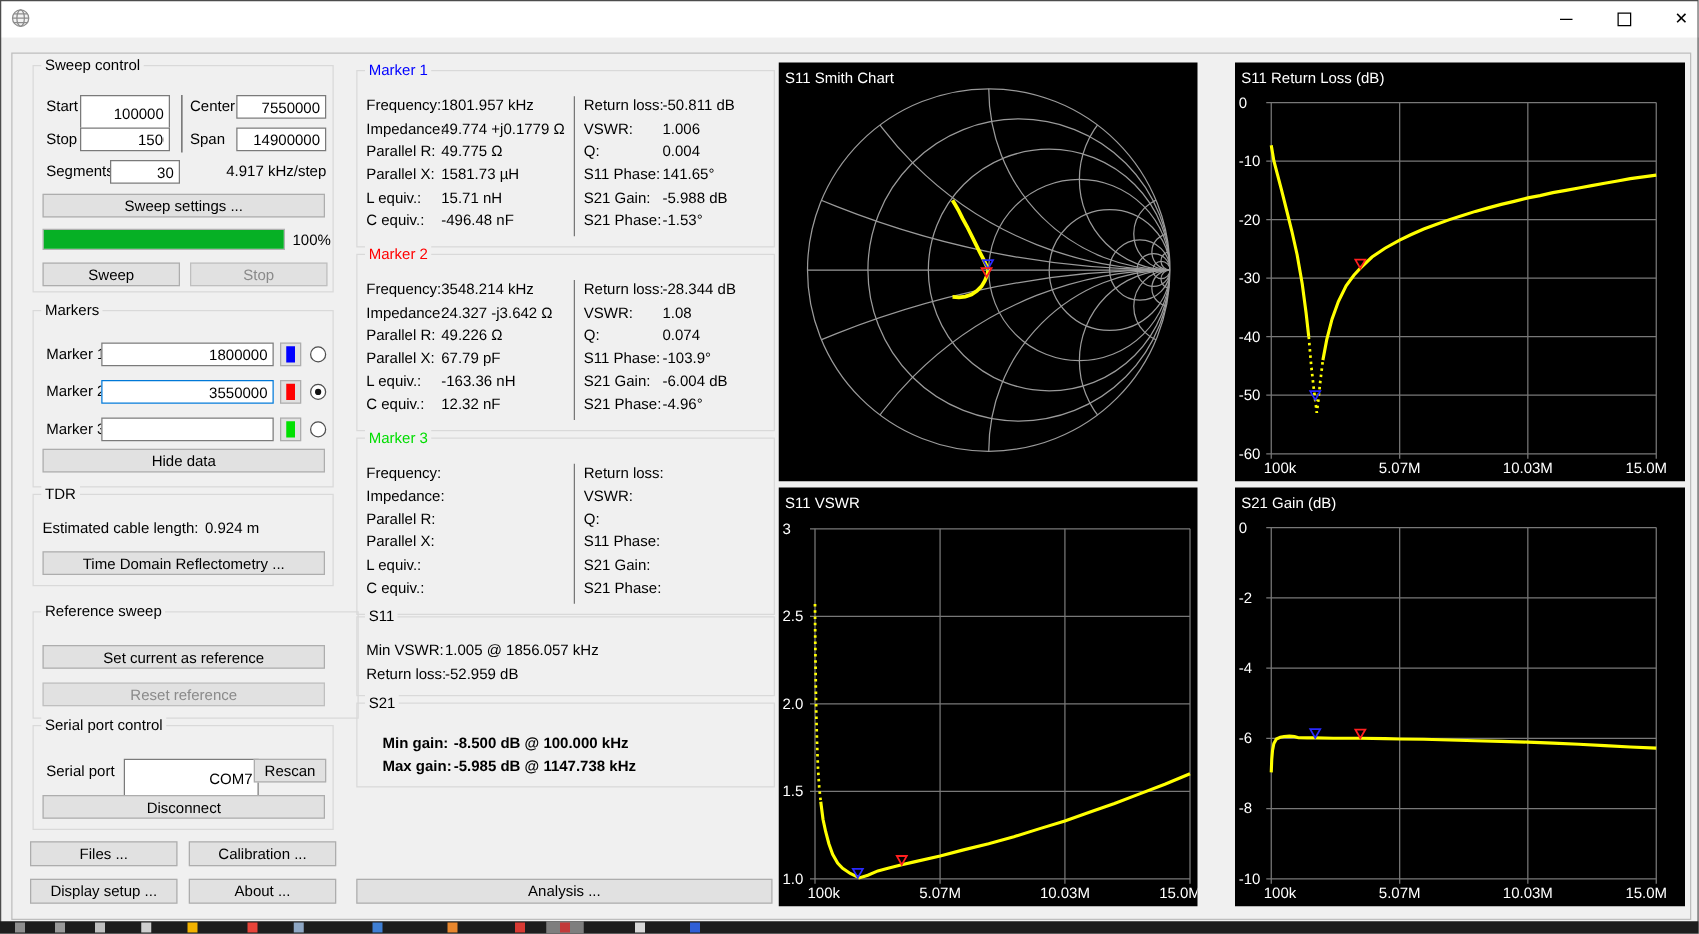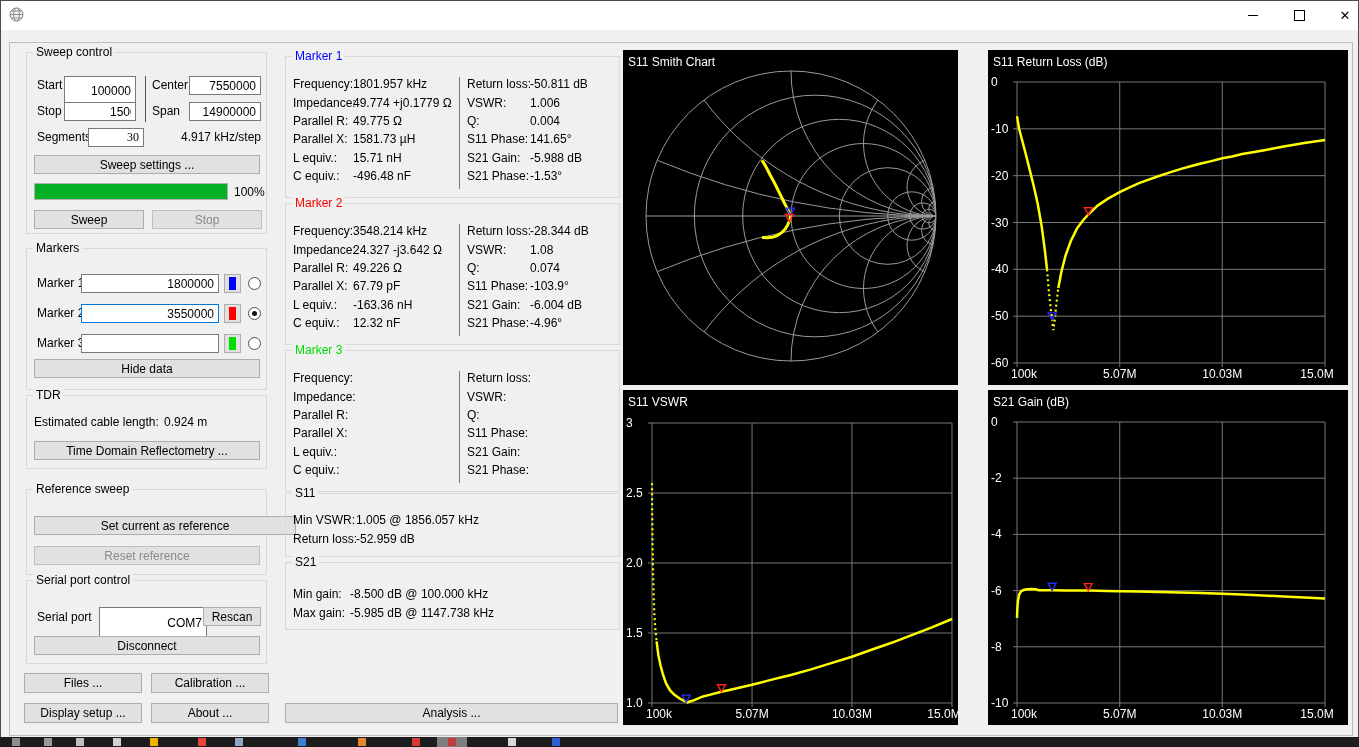--- a/index.html
+++ b/index.html
@@ -75,21 +75,21 @@
     <span class="lbl" style="left:10px;top:25px;">Start</span>
     <input class="inp" style="left: 37px; top: 23px; width: 72px; height: 29px;" value="100000">
     <div class="vdiv" style="left:118px;top:23px;height:46px;"></div>
     <span class="lbl" style="left:125px;top:25px;">Center</span>
     <input class="inp" style="left: 162px; top: 23px; width: 72px; height: 19px;" value="7550000">
     <span class="lbl" style="left:10px;top:51px;">Stop</span>
     <input class="inp" style="left: 37px; top: 49px; width: 72px; height: 19px; padding-left: 45px;" value="15000000">
     <span class="lbl" style="left:125px;top:51px;">Span</span>
     <input class="inp" style="left: 162px; top: 49px; width: 72px; height: 19px;" value="14900000">
     <span class="lbl" style="left:10px;top:77px;">Segments</span>
-    <input class="inp" style="left: 61px; top: 75px; width: 56px; height: 19px; font-family: Liberation Serif, serif;" value="30">
+    <input class="inp" style="left: 61px; top: 75px; width: 56px; height: 19px;" value="30">
     <span class="lbl right" style="left:134px;top:77px;width:100px;">4.917 kHz/step</span>
     <div class="btn" style="left:7px;top:102px;width:226px;height:19px;">Sweep settings ...</div>
     <div class="progress" style="left:7px;top:130px;width:194px;height:17px;">
         <div style="width: 100%;"></div>
       </div>
     <span class="lbl" style="left:207px;top:132px;">100%</span>
     <div class="btn" style="left:7px;top:157px;width:110px;height:19px;">Sweep</div>
     <div class="btn disabled" style="left:125px;top:157px;width:110px;height:19px;">Stop</div>
   </div>
 
@@ -116,23 +116,23 @@
     <div class="btn" style="left:7px;top:110px;width:226px;height:19px;">Hide data</div>
   </div>
 
   <div class="gb" style="left:26px;top:395px;width:239px;height:72px;">
     <span class="gl">TDR</span>
     <span class="lbl" style="left:7px;top:19px;">Estimated cable length:</span>
     <span class="lbl" style="left:137px;top:19px;">0.924 m</span>
     <div class="btn" style="left:7px;top:45px;width:226px;height:19px;">Time Domain Reflectometry ...</div>
   </div>
 
-  <div class="gb" style="left:26px;top:489px;width:239px;height:84px;">
+  <div class="gb" style="left:26px;top:489px;width:239px;height:84px;padding-left:20px;">
     <span class="gl">Reference sweep</span>
-    <div class="btn" style="left:7px;top:26px;width:262px;height:19px;">Set current as reference</div>
+    <div class="btn" style="left:7px;top:26px;width:226px;height:19px;">Set current as reference</div>
     <div class="btn disabled" style="left:7px;top:56px;width:226px;height:19px;">Reset reference</div>
   </div>
 
   <div class="gb" style="left:26px;top:580px;width:239px;height:82px;">
     <span class="gl">Serial port control</span>
     <span class="lbl" style="left:10px;top:29px;">Serial port</span>
     <input class="inp" style="left: 62px; top: 26px; width: 108px; height: 31px; margin-left: 10px;" value="COM7">
     <div class="btn" style="left:176px;top:26px;width:58px;height:19px;">Rescan</div>
     <div class="btn" style="left:7px;top:55px;width:226px;height:19px;">Disconnect</div>
   </div>
@@ -322,21 +322,21 @@
         </div>
         <div class="mrow">
           <span class="ml">Return loss:</span>
           <span class="mv">-52.959 dB</span>
         </div>
       </div>
   </div>
 
   <div class="gb" style="left:285px;top:562px;width:333px;height:66px;">
     <span class="gl">S21</span>
-    <div class="mcol s21rows" style="left:7px;top:21px;width:320px;">
+    <div class="mcol s21rows" style="left:20px;top:21px;width:320px;font-weight:bold;">
         <div class="mrow">
           <span class="ml">Min gain:</span>
           <span class="mv">-8.500 dB @ 100.000 kHz</span>
         </div>
         <div class="mrow">
           <span class="ml">Max gain:</span>
           <span class="mv">-5.985 dB @ 1147.738 kHz</span>
         </div>
       </div>
   </div>

